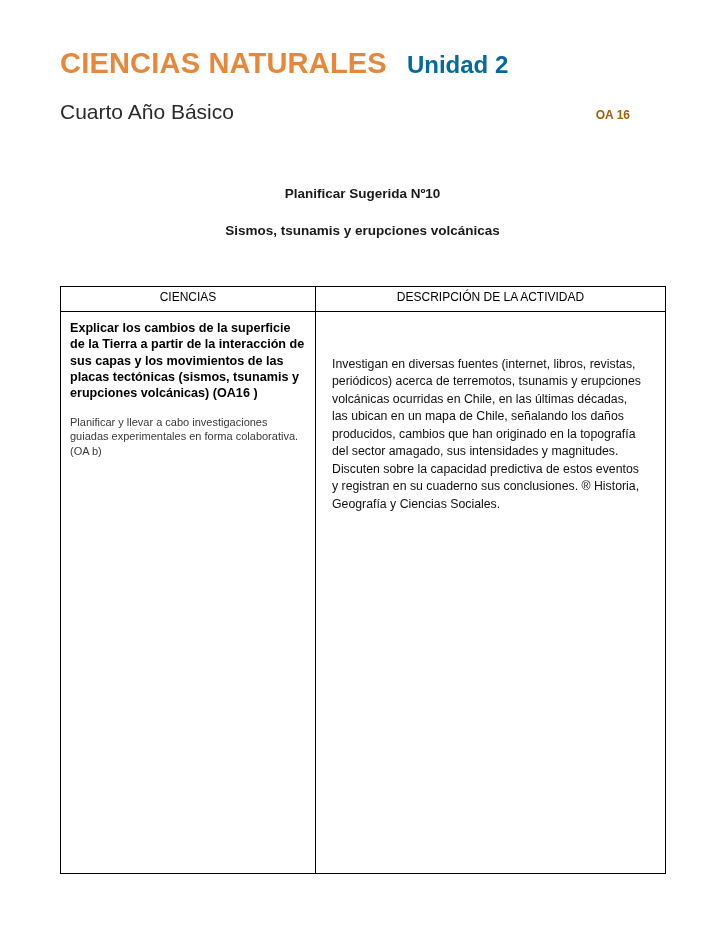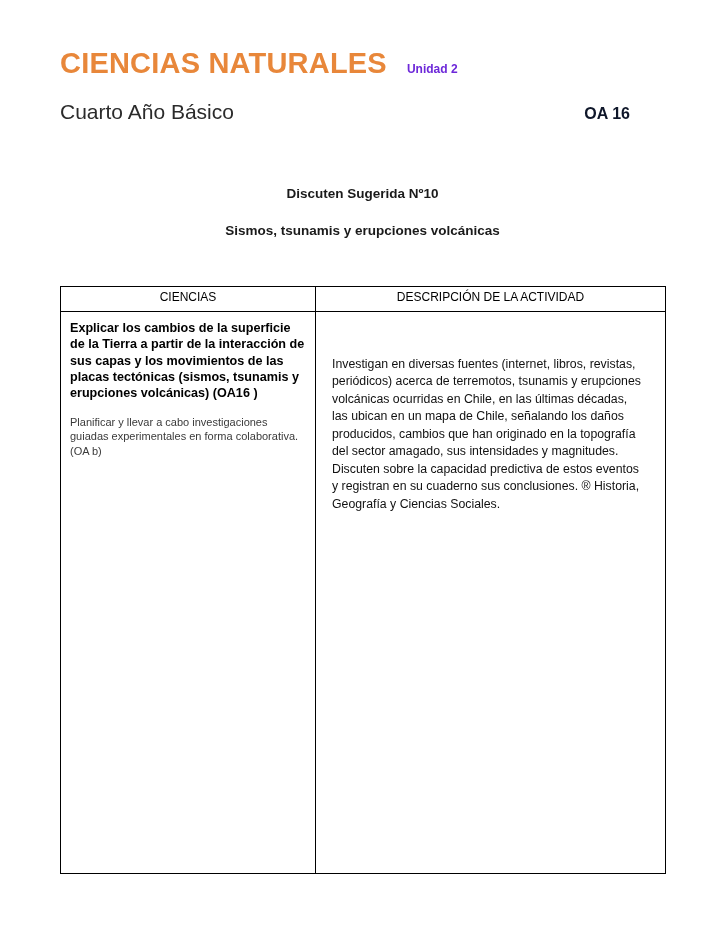--- a/index.html
+++ b/index.html
@@ -33,40 +33,40 @@
     gap: 20px;
   }
   .title-main {
     font-size: 29px;
     font-weight: bold;
     color: #E8873A;
     letter-spacing: 0.2px;
     line-height: 1.1;
   }
   .title-unit {
-    font-size: 12px;
+    font-size: 24px;
     font-weight: bold;
-    color: #6d28d9;
+    color: #0369a1;
   }
   .subtitle-line {
     display: flex;
     align-items: baseline;
     justify-content: space-between;
     margin-top: 20px;
     padding-right: 35px;
   }
   .subtitle-main {
     font-size: 21px;
     font-weight: normal;
     color: #2b2b2b;
   }
   .subtitle-oa {
-    font-size: 16px;
+    font-size: 12px;
     font-weight: bold;
-    color: #0f172a;
+    color: #a16207;
   }
 
   
   .activity-block {
     margin-top: 62px;
     text-align: center;
   }
   .activity-number {
     font-size: 13.5px;
     font-weight: bold;
@@ -139,21 +139,21 @@
       <span class="title-main">CIENCIAS NATURALES</span>
       <span class="title-unit">Unidad 2</span>
     </div>
     <div class="subtitle-line">
       <span class="subtitle-main">Cuarto Año Básico</span>
       <span class="subtitle-oa">OA 16</span>
     </div>
   </div>
 
   <div class="activity-block">
-    <div class="activity-number">Discuten Sugerida Nº10</div>
+    <div class="activity-number">Planificar Sugerida Nº10</div>
     <div class="activity-topic">Sismos, tsunamis y erupciones volcánicas</div>
   </div>
 
   <table class="act-table">
     <colgroup>
       <col class="col-obj">
       <col class="col-desc">
     </colgroup>
     <thead>
       <tr>

